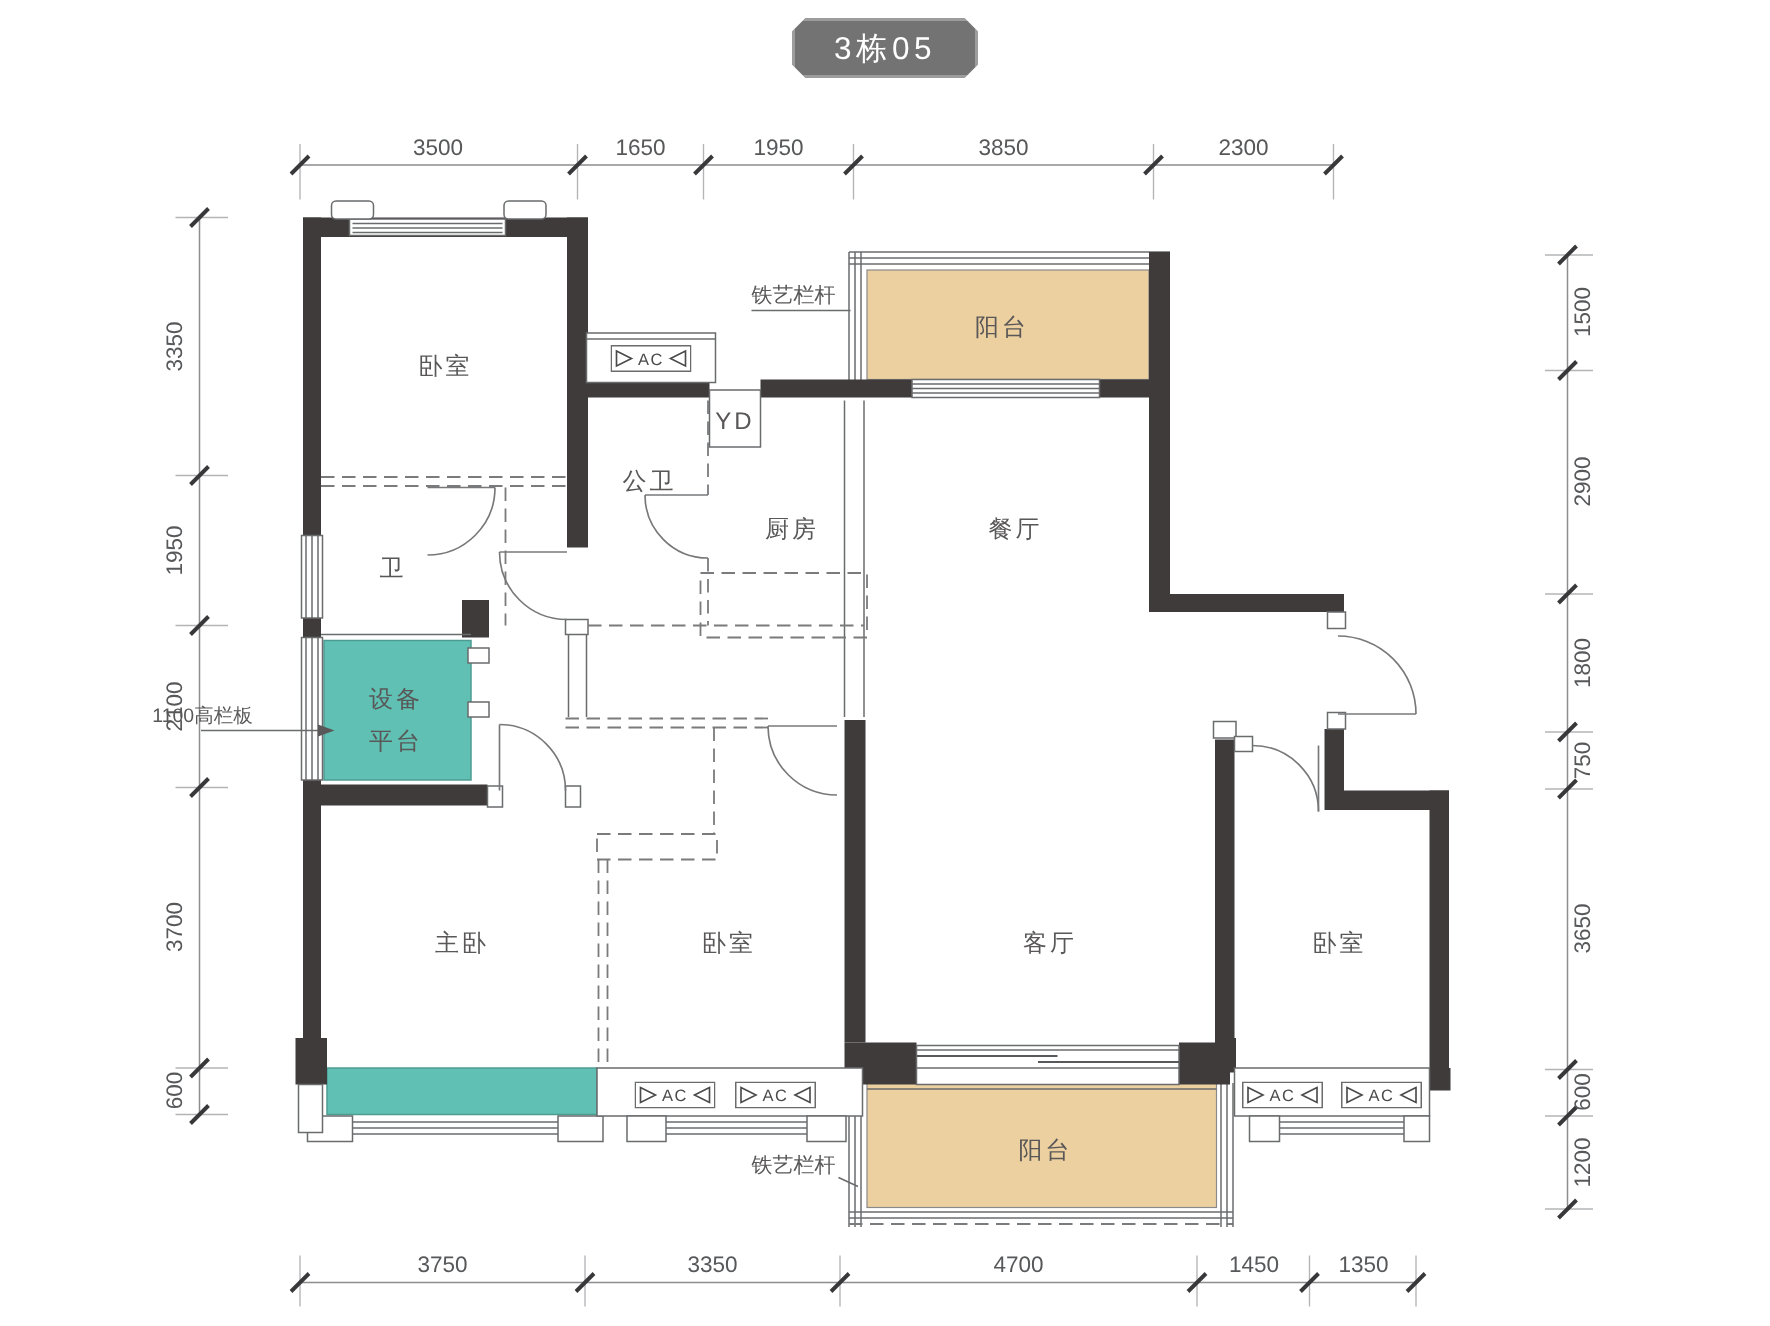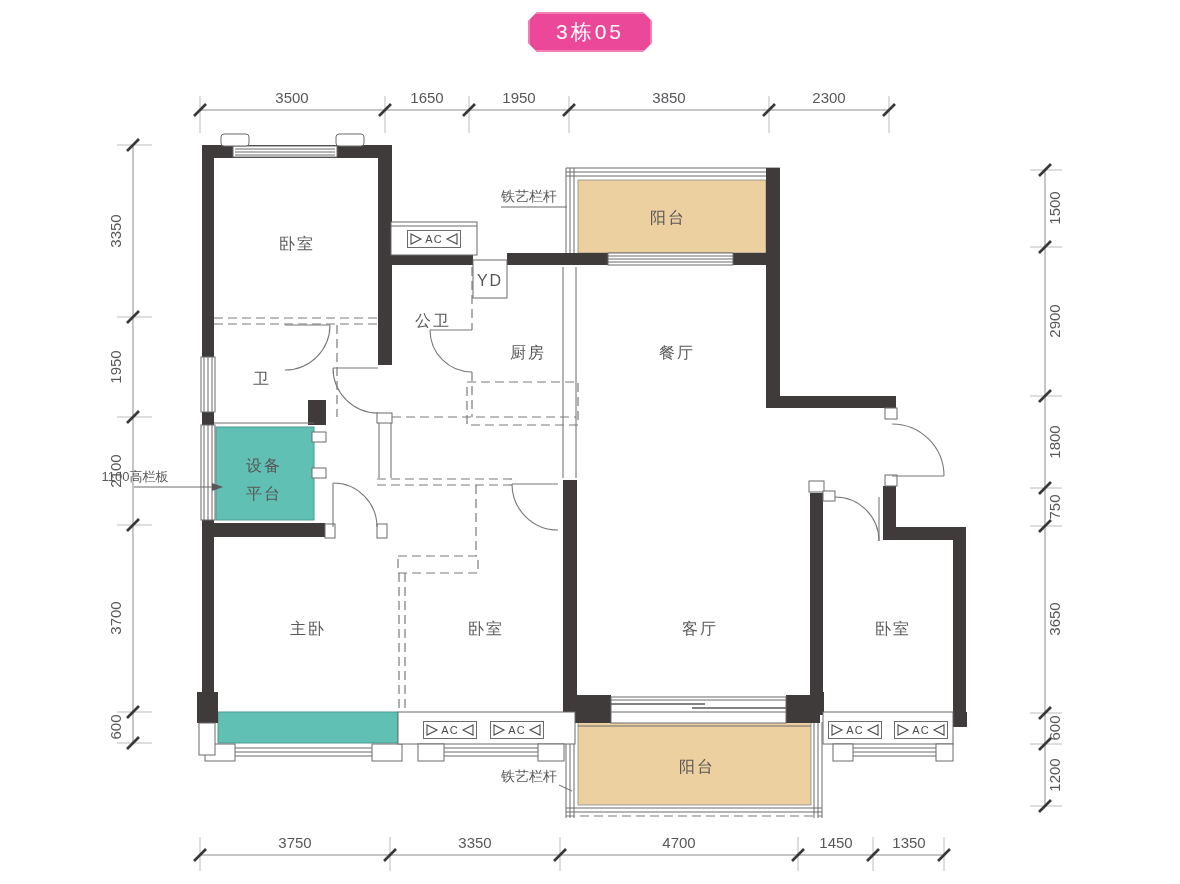--- a/index.html
+++ b/index.html
@@ -1,19 +1,19 @@
 <!DOCTYPE html>
 <html><head>
 <meta charset="utf-8">
 <style>
   html,body{margin:0;padding:0;background:#fff;}
   .page{position:relative;width:1180px;height:884px;background:#fff;overflow:hidden;
         font-family:"Liberation Sans","DejaVu Sans",sans-serif;}
   .badge{position:absolute;left:50%;top:12px;transform:translateX(-50%);
-         background:#ec4899;color:#fff;font-size:21px;letter-spacing:3px;
+         background:#737373;color:#fff;font-size:21px;letter-spacing:3px;
          padding:6px 28px;
          clip-path:polygon(9px 0,calc(100% - 9px) 0,100% 9px,100% calc(100% - 9px),calc(100% - 9px) 100%,9px 100%,0 calc(100% - 9px),0 9px);
          box-shadow:inset 0 0 0 2px rgba(255,255,255,.30);}
   svg{position:absolute;left:0;top:0;}
   .wall{fill:#3f3b3a;}
   .w{fill:#fff;stroke:#6a6b6d;stroke-width:1;}
   .ln{stroke:#6a6b6d;stroke-width:1;fill:none;}
   .ln2{stroke:#58595b;stroke-width:1.3;fill:none;}
   .dash{stroke:#7a7b7d;stroke-width:1.2;fill:none;stroke-dasharray:9 5;}
   .arc{stroke:#77787a;stroke-width:1.1;fill:none;}

